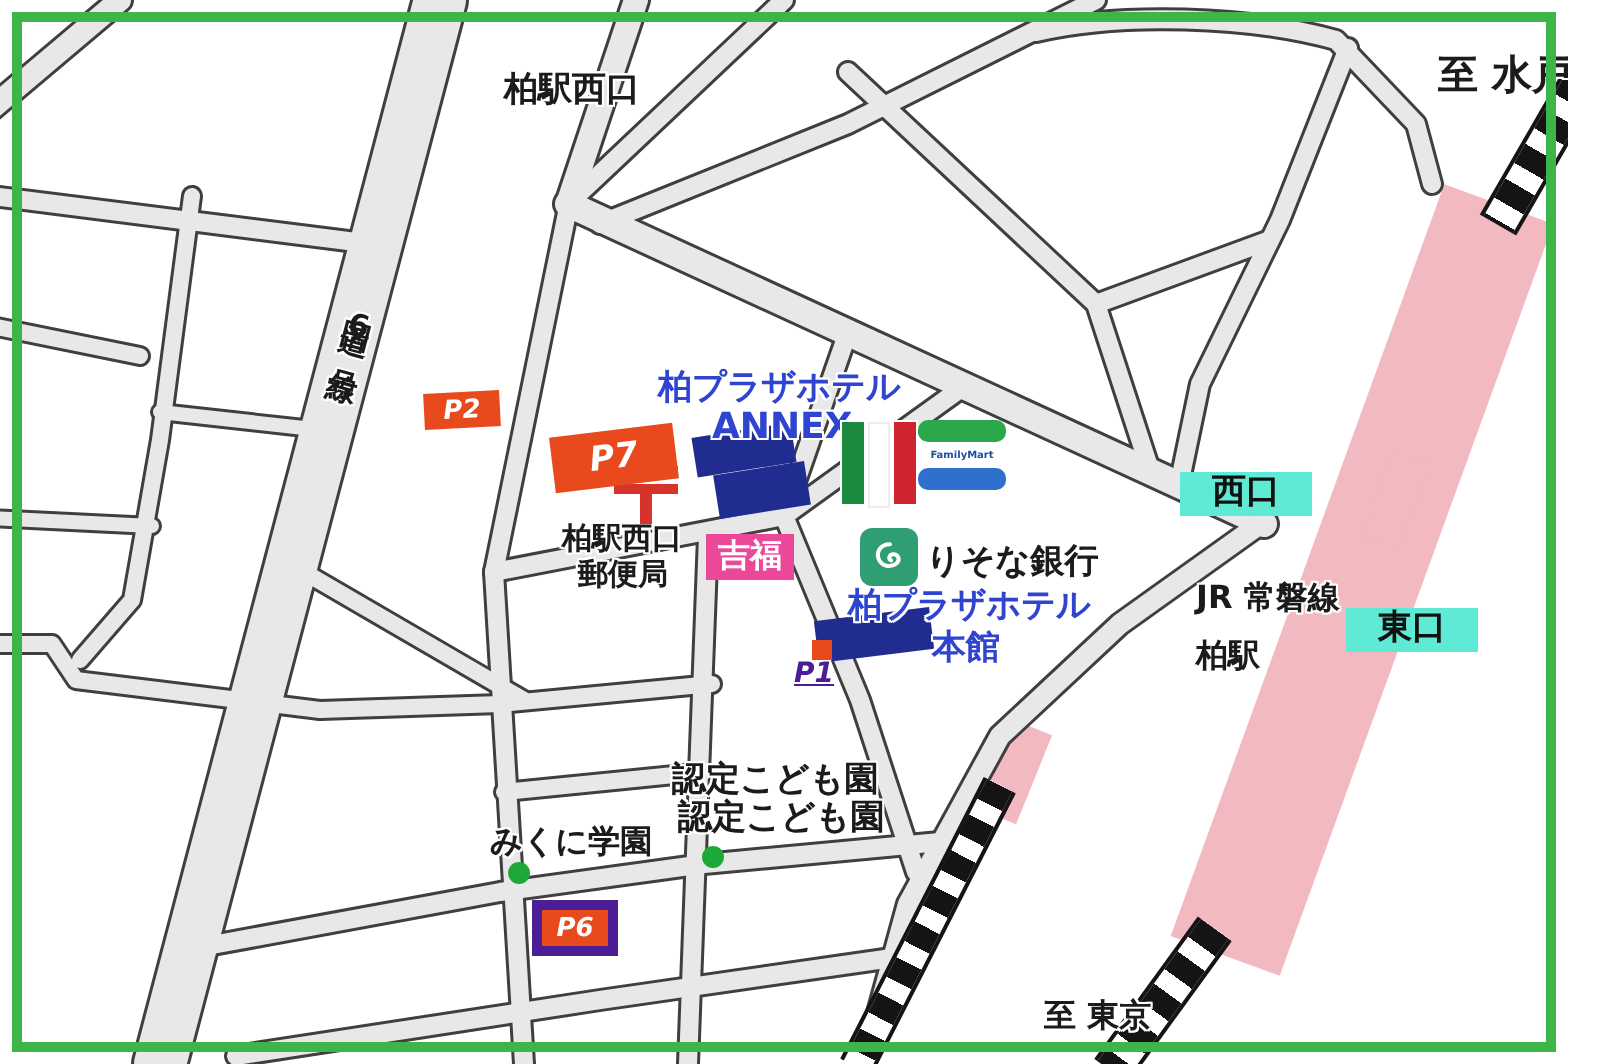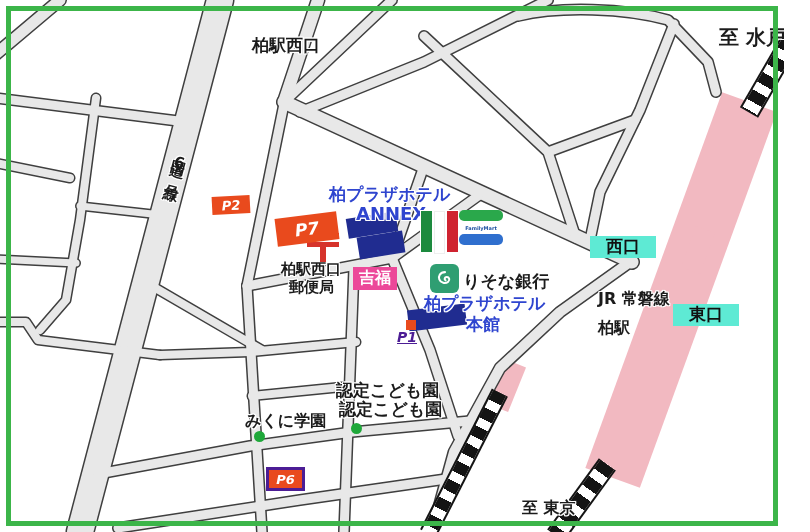--- a/index.html
+++ b/index.html
@@ -118,21 +118,21 @@
   <div class="bldg" style="left:347px;top:215px;width:50px;height:20px;transform:rotate(-9deg);"></div>
   <div class="bldg" style="left:358px;top:234px;width:46px;height:22px;transform:rotate(-9deg);"></div>
   <div class="bldg" style="left:408px;top:307px;width:58px;height:21px;transform:rotate(-7deg);"></div>
 
   <div class="lbl" style="left:252px;top:36px;font-size:17px;">柏駅西口</div>
   <div class="lbl" style="left:719px;top:26px;font-size:20px;">至 水戸</div>
   <div class="lbl vert" style="left:158px;top:148px;height:125px;font-size:15px;transform:rotate(15deg);">国道6号線</div>
 
   <div class="pbox" style="left:212px;top:196px;width:38px;height:18px;font-size:13px;transform:rotate(-3deg);">P2</div>
   <div class="pbox" style="left:276px;top:215px;width:62px;height:28px;font-size:17px;transform:rotate(-7deg);">P7</div>
-  <div class="pbox" style="left:266px;top:467px;width:33px;height:18px;font-size:13px;border:3px solid #4c1d95;">P6</div>
+  <div class="pbox" style="left:266px;top:450px;width:33px;height:18px;font-size:13px;border:5px solid #4c1d95;">P6</div>
   <div class="p1sq" style="left:406px;top:320px;"></div>
   <div class="lbl red-txt" style="left:397px;top:330px;font-size:14px;font-style:italic;">P1</div>
 
   <div class="post" style="left:305px;top:233px;">
     <div class="b1"></div>
       <div class="b2"></div>
       <div class="st"></div>
   </div>
   <div class="lbl" style="left:281px;top:261px;font-size:15px;">柏駅西口</div>
   <div class="lbl" style="left:289px;top:279px;font-size:15px;">郵便局</div>

